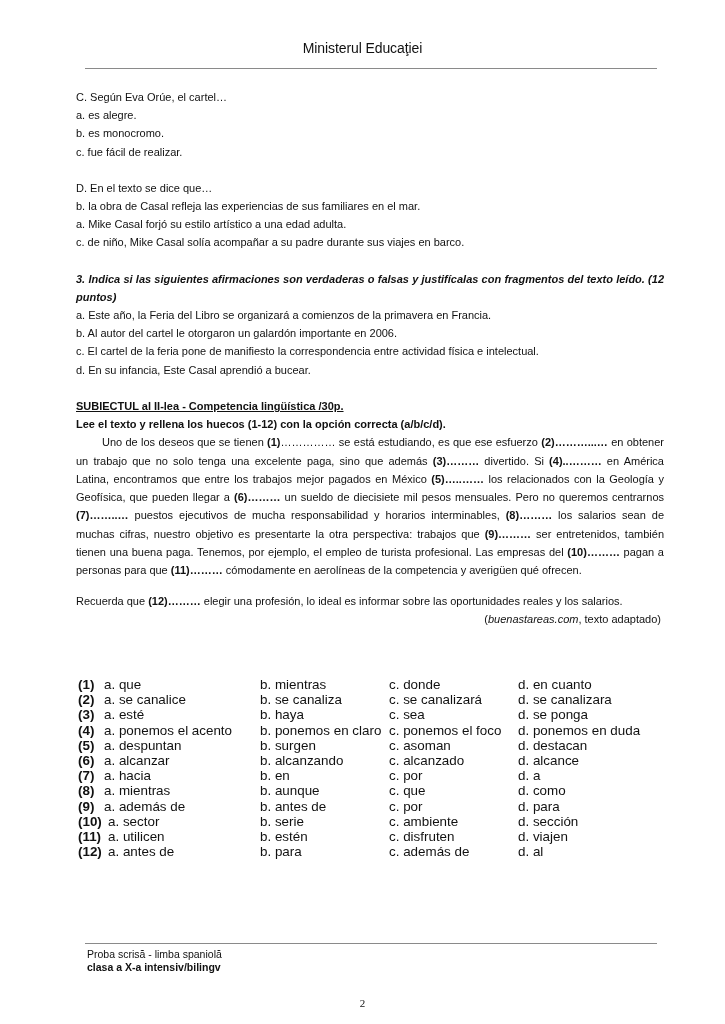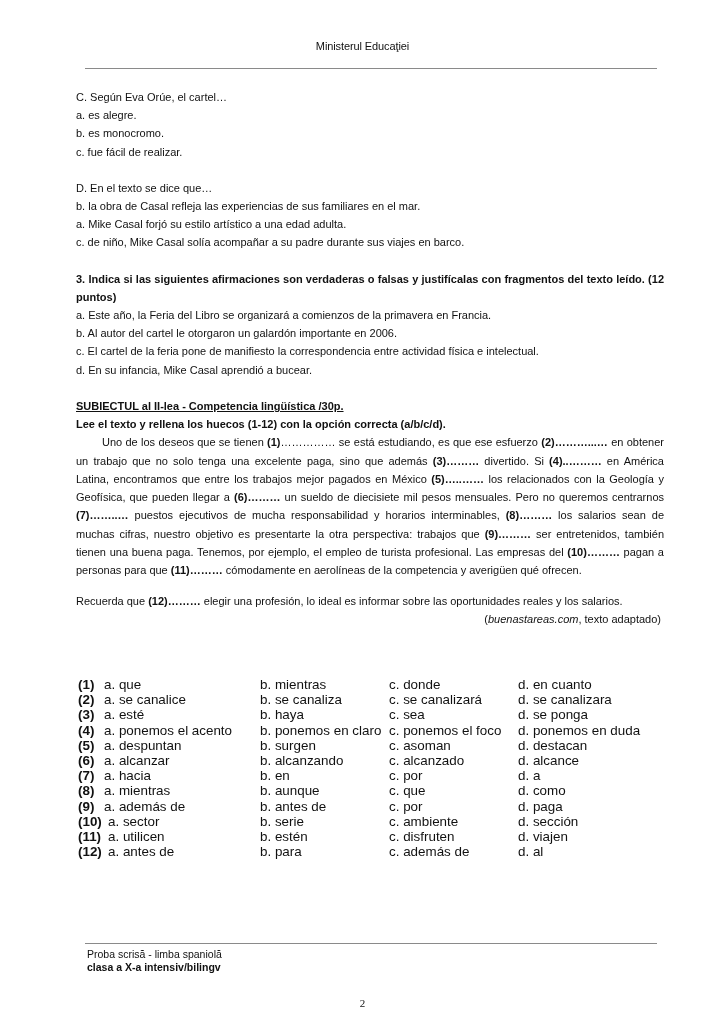--- a/index.html
+++ b/index.html
@@ -14,21 +14,21 @@
       overflow: hidden;
       font-family: "Liberation Sans", sans-serif;
       color: #111111;
     }
     .page-header {
       position: absolute;
       top: 40px;
       left: 0;
       width: 725px;
       text-align: center;
-      font-size: 11px;
+      font-size: 14px;
       letter-spacing: -0.1px;
     }
     .header-rule {
       position: absolute;
       top: 68px;
       left: 85px;
       width: 572px;
       height: 0;
       border-top: 1.5px solid #8a8a8a;
     }
@@ -39,20 +39,21 @@
       width: 588px;
       font-size: 11px;
       line-height: 18.2px;
     }
     .content p { margin: 0; }
     .block { margin-bottom: 18px; }
     .q3-title {
       font-weight: bold;
       text-align: justify;
       text-align-last: left;
+      font-style: italic;
     }
     .just { text-align: justify; }
     .sub2-title {
       font-weight: bold;
       text-decoration: underline;
     }
     .sub2-instr { font-weight: bold; }
     .passage {
       margin-top: 8px;
       text-align: justify;
@@ -131,21 +132,21 @@
     <p>b. la obra de Casal refleja las experiencias de sus familiares en el mar.</p>
     <p>a. Mike Casal forjó su estilo artístico a una edad adulta.</p>
     <p>c. de niño, Mike Casal solía acompañar a su padre durante sus viajes en barco.</p>
   </div>
 
   <div class="block">
     <p class="q3-title">3. Indica si las siguientes afirmaciones son verdaderas o falsas y justifícalas con fragmentos del texto leído. (12 puntos)</p>
     <p>a. Este año, la Feria del Libro se organizará a comienzos de la primavera en Francia.</p>
     <p>b. Al autor del cartel le otorgaron un galardón importante en 2006.</p>
     <p>c. El cartel de la feria pone de manifiesto la correspondencia entre actividad física e intelectual.</p>
-    <p>d. En su infancia, Mike Casal aprendió a bucear.</p>
+    <p>d. En su infancia, Este Casal aprendió a bucear.</p>
   </div>
 
   <div>
     <p class="sub2-title">SUBIECTUL al II-lea - Competencia lingüística /30p.</p>
     <p class="sub2-instr">Lee el texto y rellena los huecos (1-12) con la opción correcta (a/b/c/d).</p>
 
     <p class="passage"><span class="indent"></span><span>Uno de los deseos que se tienen </span><b>(1)</b><span>……………</span><span> se está estudiando, es que ese esfuerzo </span><b>(2)</b><b>………...…</b><span> en obtener un trabajo que no solo tenga una excelente paga, sino que además </span><b>(3)</b><b>………</b><span> divertido. Si </span><b>(4)</b><b>..………</b><span> en América Latina, encontramos que entre los trabajos mejor pagados en México </span><b>(5)</b><b>…..……</b><span> los relacionados con la Geología y Geofísica, que pueden llegar a </span><b>(6)</b><b>………</b><span> un sueldo de diecisiete mil pesos mensuales. Pero no queremos centrarnos </span><b>(7)</b><b>……..…</b><span> puestos ejecutivos de mucha responsabilidad y horarios interminables, </span><b>(8)</b><b>………</b><span> los salarios sean de muchas cifras, nuestro objetivo es presentarte la otra perspectiva: trabajos que </span><b>(9)</b><b>………</b><span> ser entretenidos, también tienen una buena paga. Tenemos, por ejemplo, el empleo de turista profesional. Las empresas del </span><b>(10)</b><b>………</b><span> pagan a personas para que </span><b>(11)</b><b>………</b><span> cómodamente en aerolíneas de la competencia y averigüen qué ofrecen.</span></p>
 
     <p class="passage just" style="margin-top:12px"><span>Recuerda que </span><b>(12)</b><b>………</b><span> elegir una profesión, lo ideal es informar sobre las oportunidades reales y los salarios.</span></p>
 
@@ -208,21 +209,21 @@
     <span class="opt-a">a.  mientras</span>
     <span class="opt-b">b. aunque</span>
     <span class="opt-c">c. que</span>
     <span class="opt-d">d. como</span>
   </div>
   <div class="opt-row">
     <span class="opt-num">(9)</span>
     <span class="opt-a">a. además de</span>
     <span class="opt-b">b. antes de</span>
     <span class="opt-c">c. por</span>
-    <span class="opt-d">d. paga</span>
+    <span class="opt-d">d. para</span>
   </div>
   <div class="opt-row">
     <span class="opt-num">(10)</span>
     <span class="opt-a wide">a. sector</span>
     <span class="opt-b">b. serie</span>
     <span class="opt-c">c. ambiente</span>
     <span class="opt-d">d. sección</span>
   </div>
   <div class="opt-row">
     <span class="opt-num">(11)</span>

